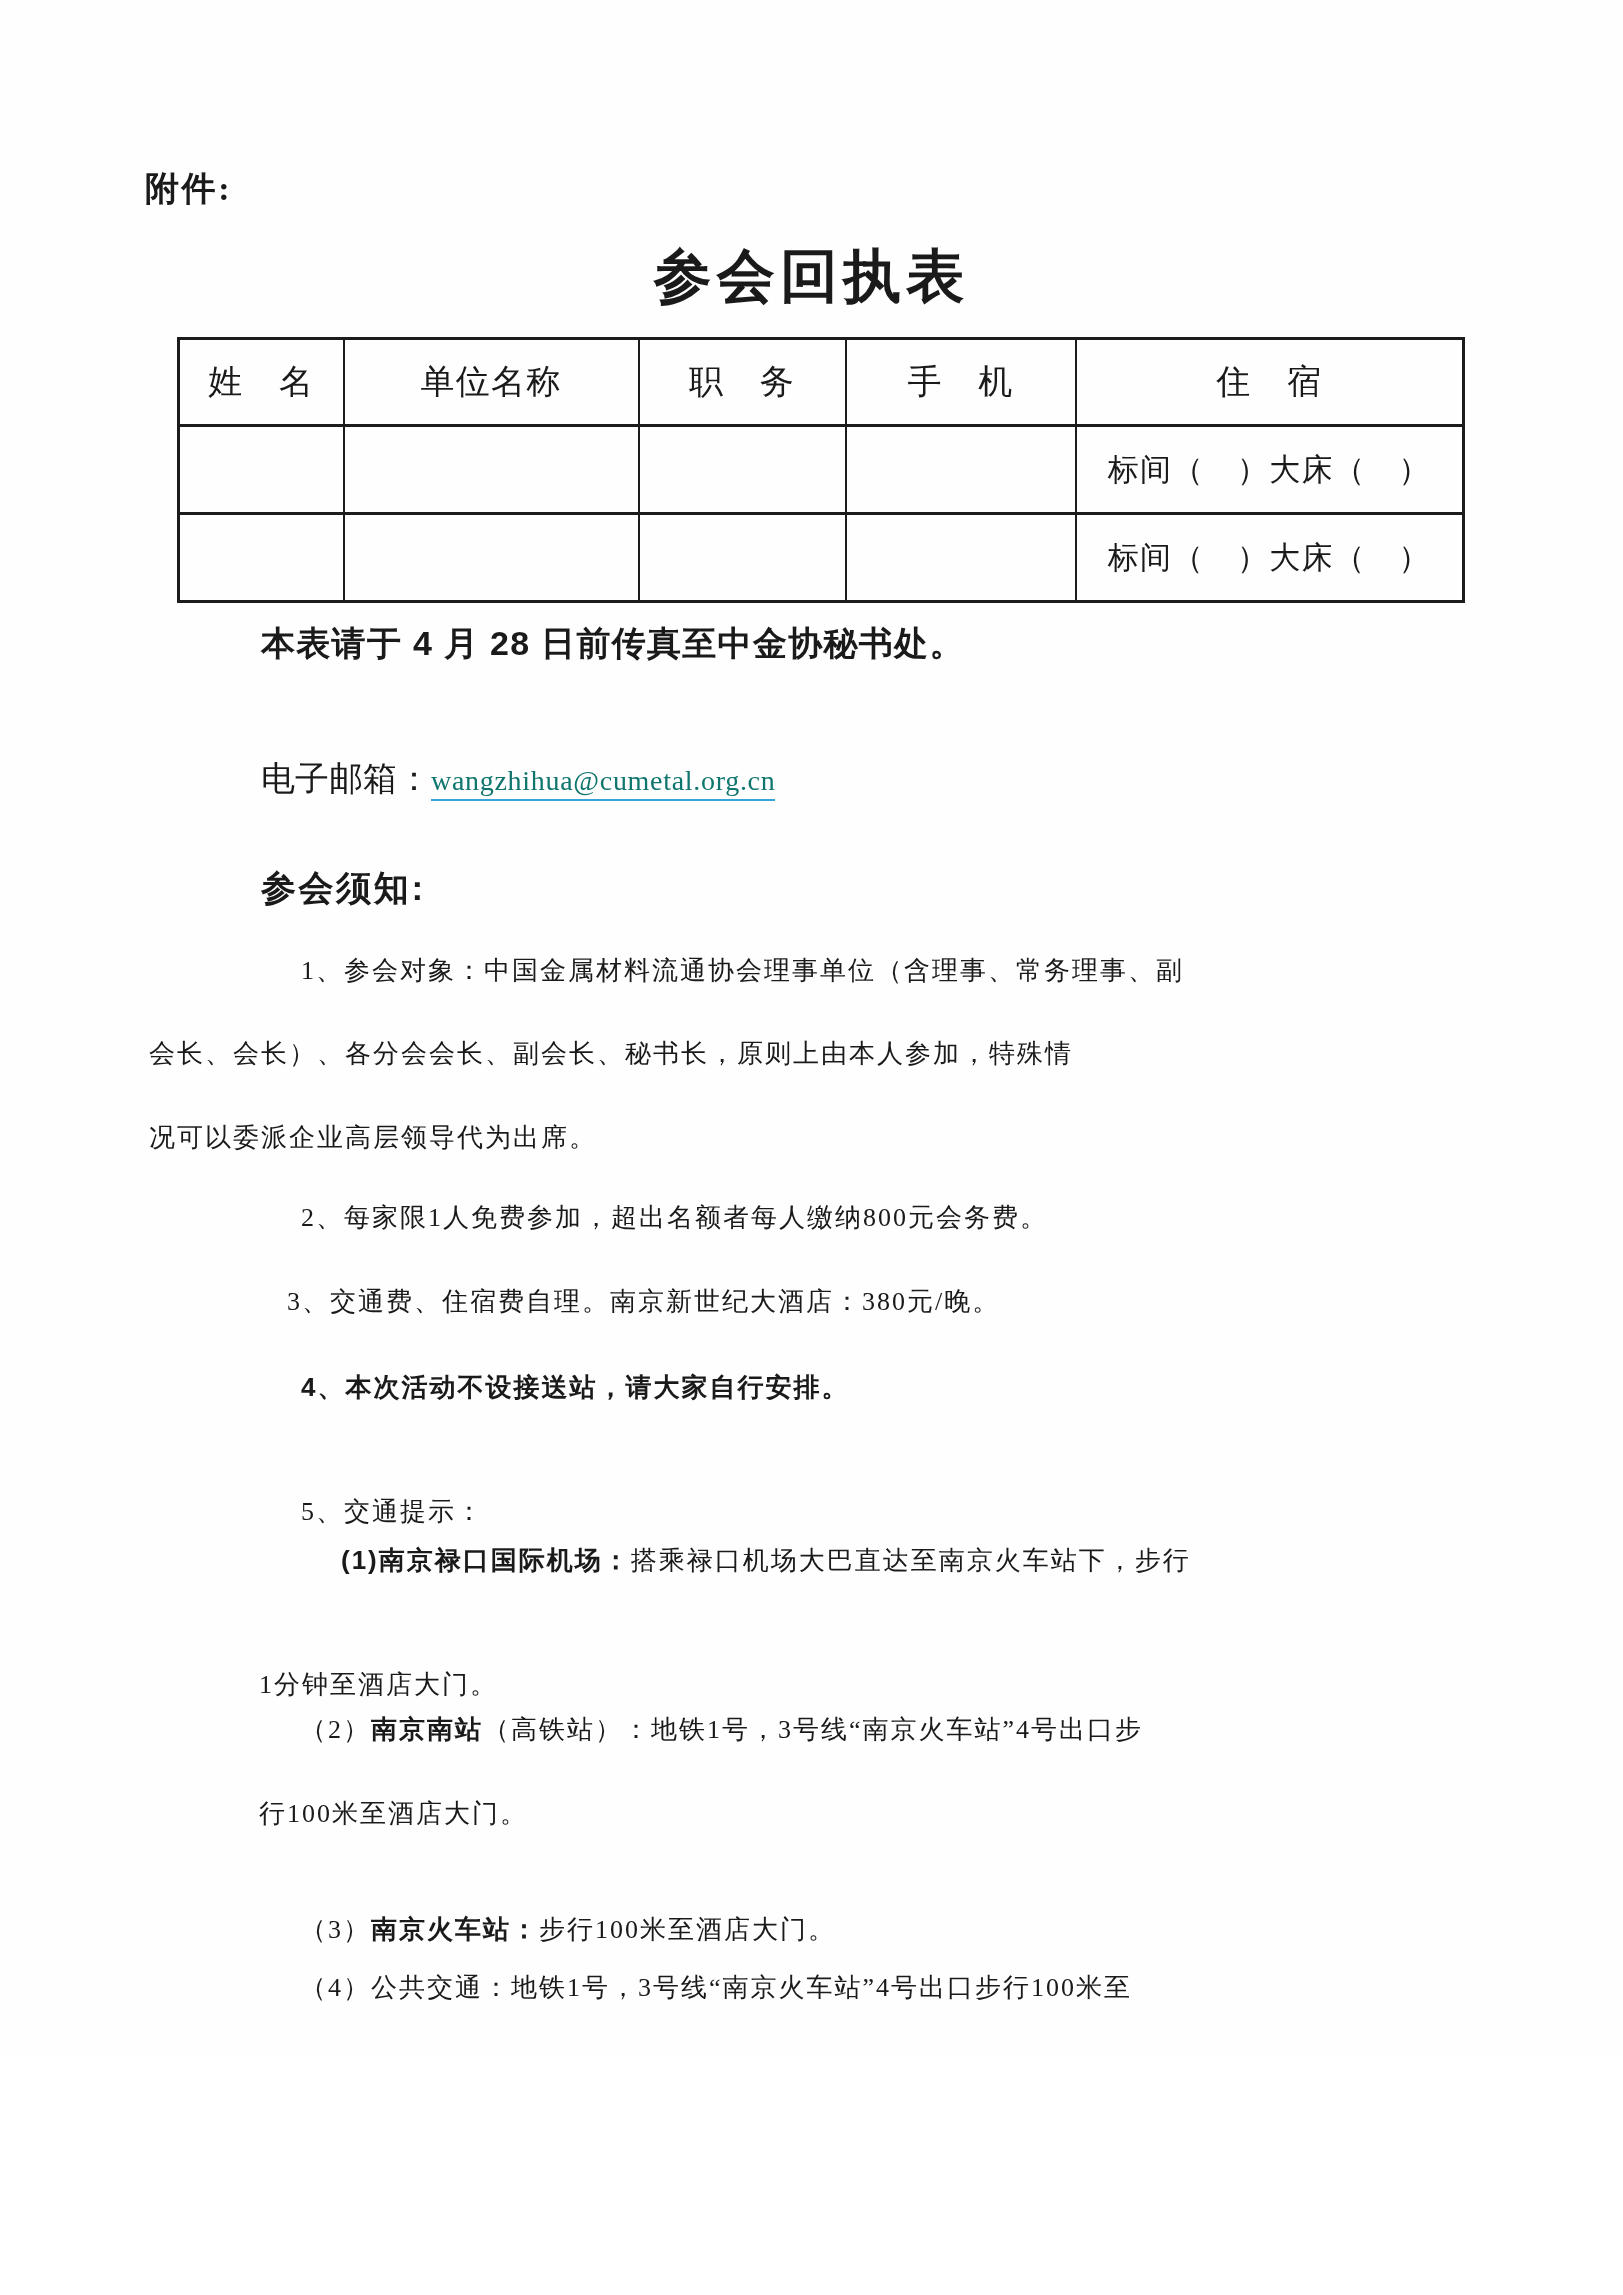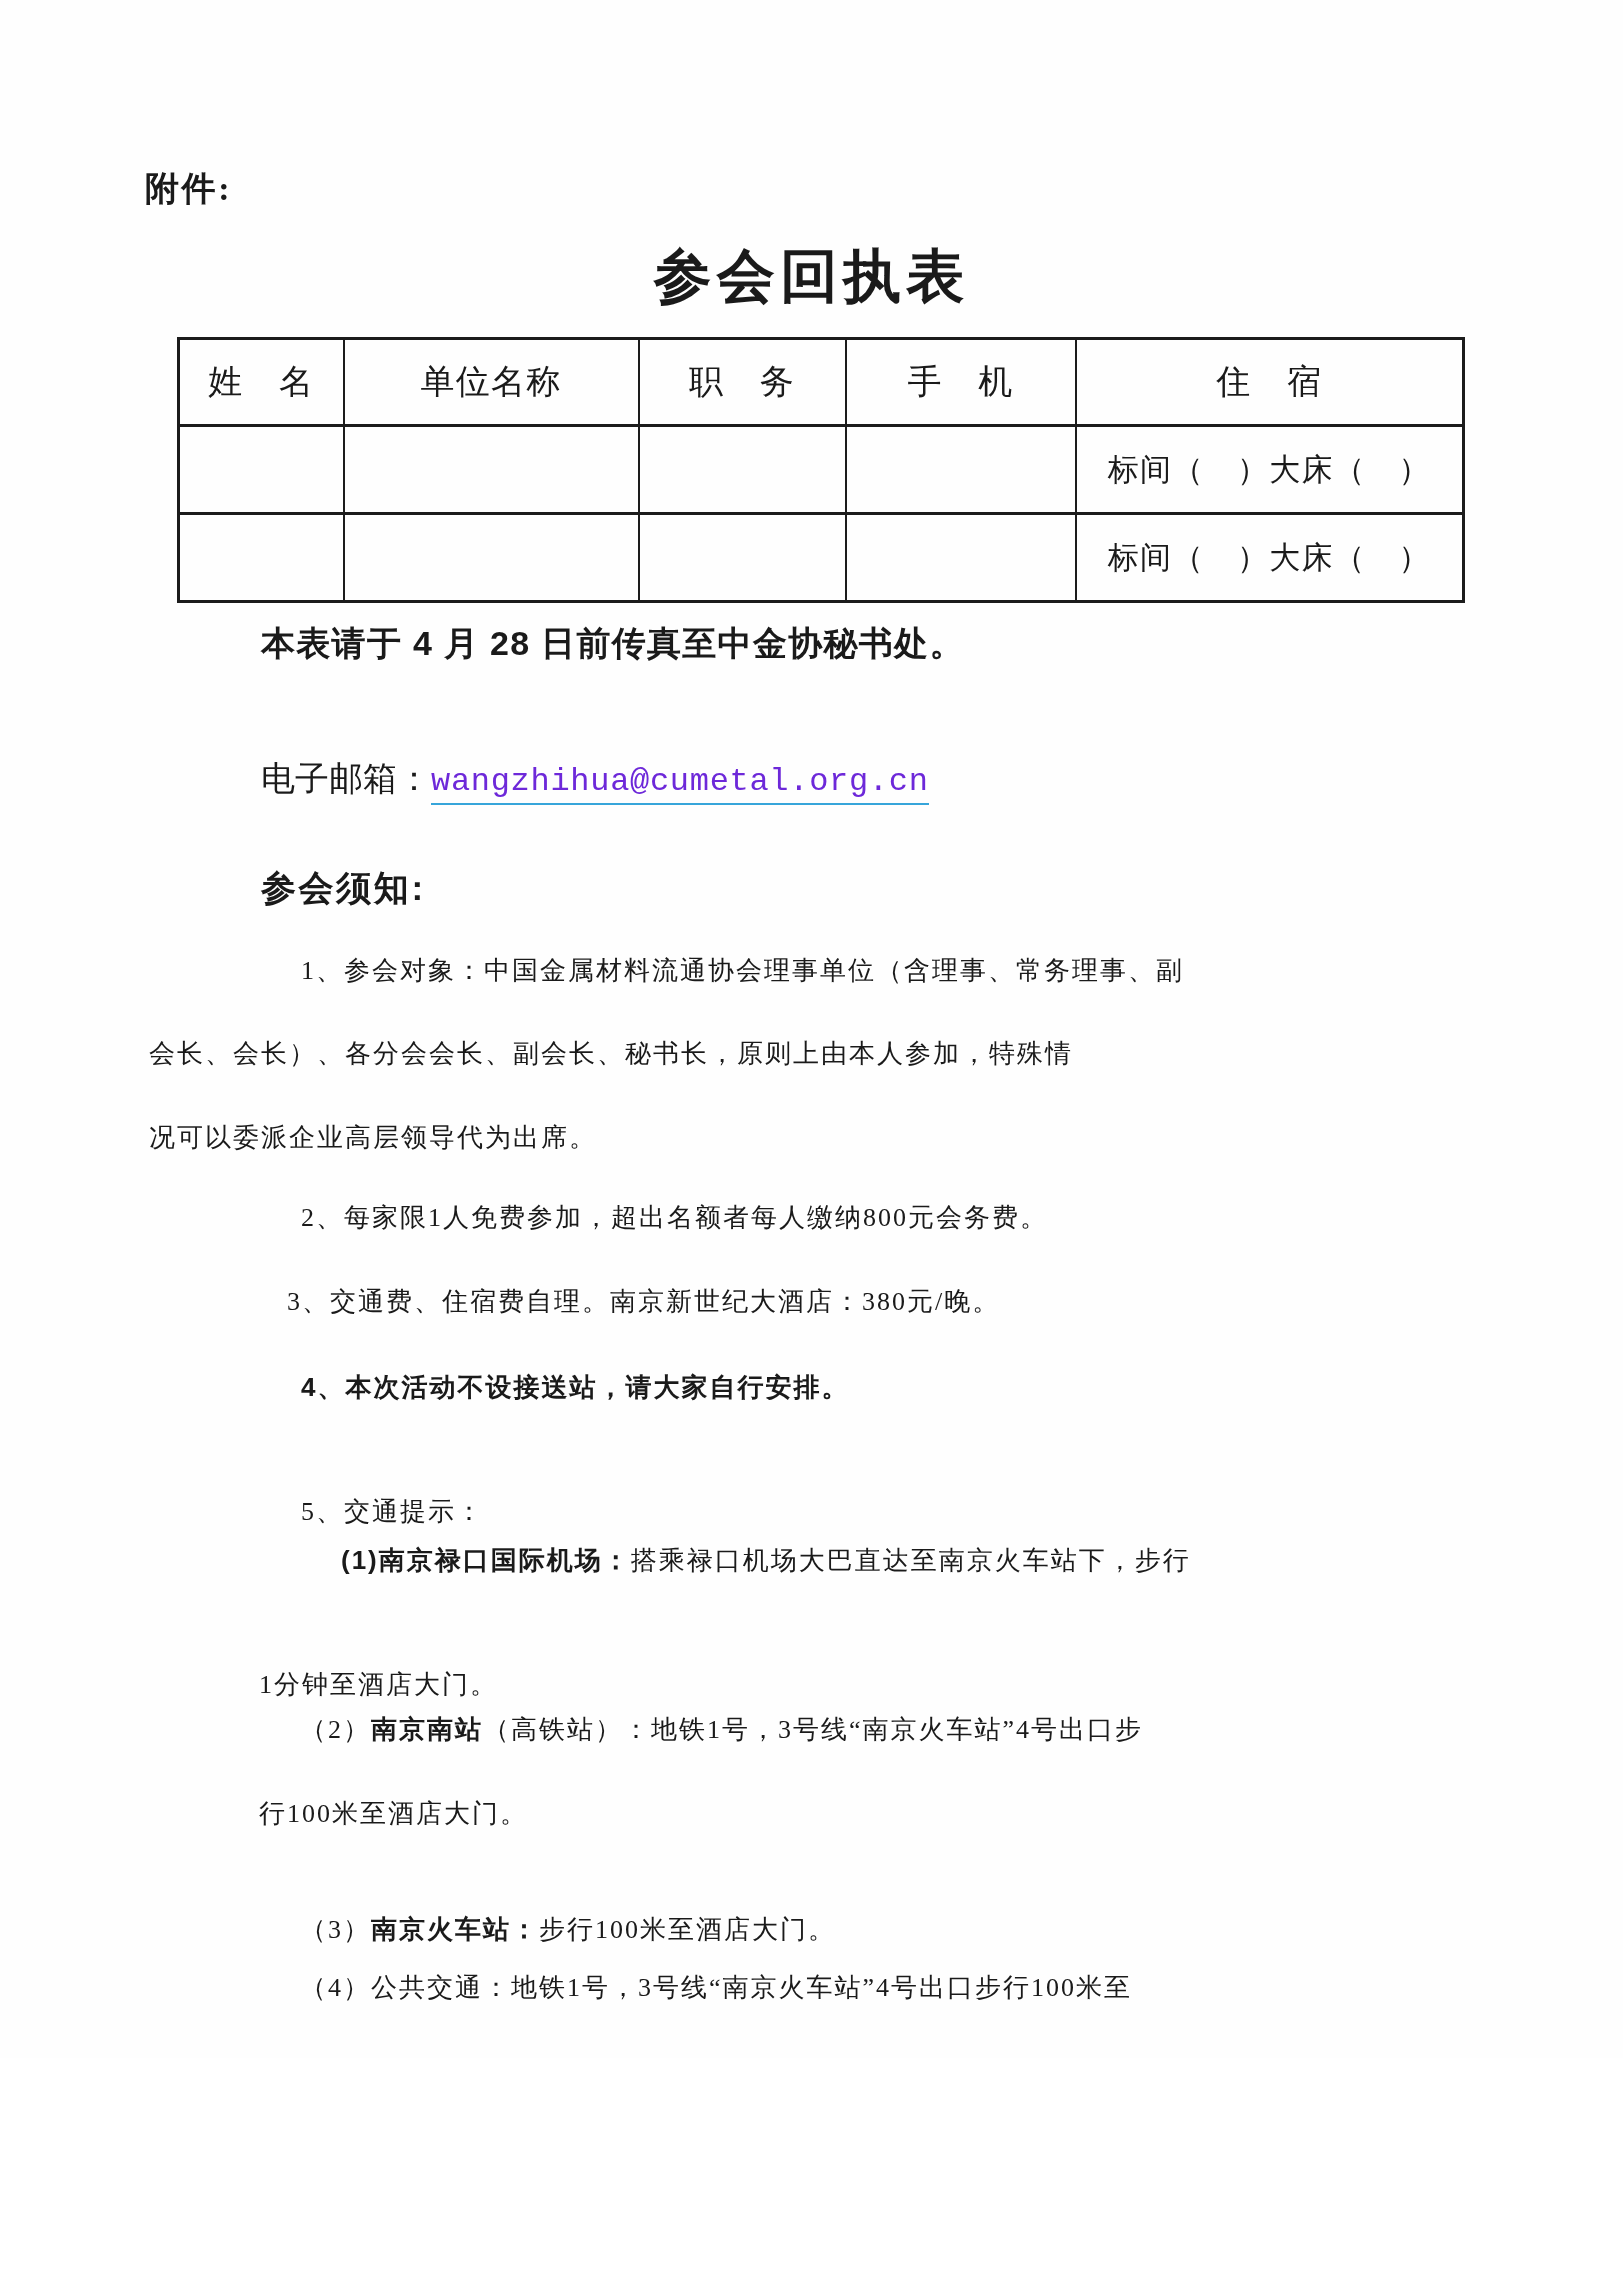--- a/index.html
+++ b/index.html
@@ -11,22 +11,22 @@
     font-family:"Liberation Serif","DejaVu Serif",serif;
     overflow:hidden;
   }
   .ln{position:absolute;white-space:nowrap;line-height:1.18;}
   .t-attach{font-size:34px;font-weight:700;letter-spacing:2.6px;}
   .t-title{left:0;width:100%;text-align:center;font-size:58px;font-weight:700;letter-spacing:5.2px;}
   .t-fax{font-size:34px;font-weight:700;letter-spacing:1.3px;font-family:"Liberation Sans","DejaVu Sans",sans-serif;}
   .t-contact{font-size:34px;letter-spacing:0.7px;}
   .t-email-label{font-size:34px;}
   .t-email{
-    font-family:Liberation Mono, monospace;
-    font-size:32px;color:#6d28d9;text-decoration:none;
+    font-family:Liberation Serif, serif;
+    font-size:28px;color:#0f766e;text-decoration:none;
     border-bottom:2.6px solid #36a5da;padding-bottom:2.6px;letter-spacing:0.7px;
   }
   .t-heading{font-size:35px;font-weight:700;letter-spacing:2.6px;font-family:"Liberation Sans","DejaVu Sans",sans-serif;}
   .t-body{font-size:26px;letter-spacing:2px;}
   .t-body .b,.b{font-weight:700;font-family:"Liberation Sans","DejaVu Sans",sans-serif;}
   .t-page{left:0;width:100%;text-align:center;font-size:27.5px;letter-spacing:1.3px;}
 
   table.form{
     position:absolute;left:177px;top:337px;width:1285px;
     border-collapse:collapse;table-layout:fixed;

